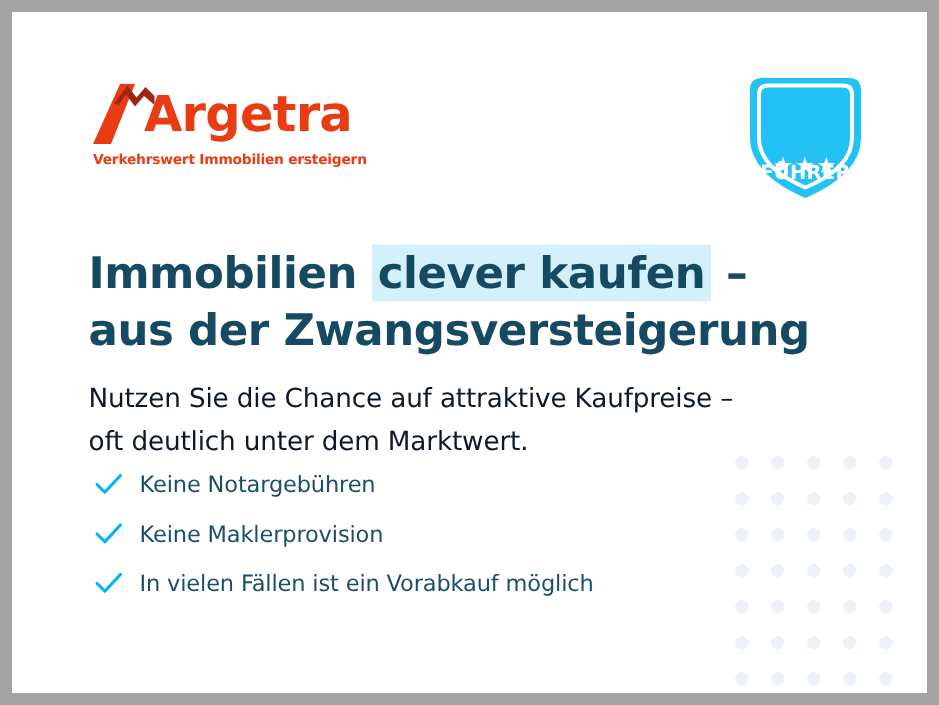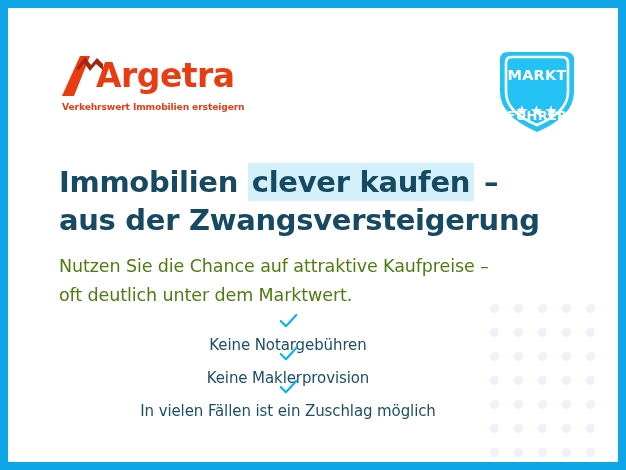--- a/index.html
+++ b/index.html
@@ -13,21 +13,21 @@
     overflow: hidden;
     font-family: "Liberation Sans", sans-serif;
     background: #ffffff;
   }
 
   #banner {
     position: relative;
     width: 626px;
     height: 470px;
     box-sizing: border-box;
-    border: 8px solid #0ea5e9;
+    border: 8px solid #a3a3a3;
     background: #ffffff;
     overflow: hidden;
   }
 
   
   #dot-grid {
     position: absolute;
     right: 16px;
     top: 296px;
     width: 112px;
@@ -142,37 +142,36 @@
 
   
   #subheadline {
     position: absolute;
     left: 51px;
     top: 226px;
     font-family: "DejaVu Sans", sans-serif;
     font-weight: 400;
     font-size: 17.5px;
     line-height: 29px;
-    color: #4d7c0f;
+    color: #0f172a;
     letter-spacing: -0.1px;
     white-space: nowrap;
   }
 
   
   #bullets {
     position: absolute;
     left: 55px;
     top: 298px;
     width: 450px;
   }
   .bullet {
     display: flex;
     align-items: center;
     height: 33px;
-    flex-direction: column;
   }
   .bullet .check {
     flex: 0 0 30px;
     height: 20px;
     display: flex;
     align-items: center;
   }
   .bullet .check svg { display: block; }
   .bullet .label {
     font-family: "DejaVu Sans", sans-serif;
@@ -237,21 +236,20 @@
       <span class="logo-word">Argetra</span>
     </div>
     <div class="logo-tagline">Verkehrswert Immobilien ersteigern</div>
   </div>
 
   <div id="badge">
     <svg viewBox="0 0 86 90" width="86" height="90" aria-hidden="true">
       <path d="M6,14 Q6,6 14,6 L72,6 Q80,6 80,14 L80,46 Q80,70 43,86 Q6,70 6,46 Z" fill="#24c1f5"></path>
       <path d="M12,17 Q12,11 18,11 L68,11 Q74,11 74,17 L74,46 Q74,66 43,79 Q12,66 12,46 Z" fill="none" stroke="#ffffff" stroke-width="2.6"></path>
     </svg>
-    <div class="badge-text badge-line1">MARKT</div>
     <div class="badge-text badge-line2">FÜHRER</div>
     <div class="badge-stars">★★★</div>
   </div>
 
   <h1 id="headline"><span><span>Immobilien </span><span class="hl">clever kaufen</span><span> –</span></span><br><span>aus der Zwangsversteigerung</span></h1>
 
   <p id="subheadline"><span>Nutzen Sie die Chance auf attraktive Kaufpreise –</span><br><span>oft deutlich unter dem Marktwert.</span></p>
 
   <ul id="bullets" style="list-style:none;margin:0;padding:0;">
     <li class="bullet">
@@ -269,17 +267,17 @@
           </svg>
       </span>
       <span class="label">Keine Maklerprovision</span>
     </li>
     <li class="bullet">
       <span class="check">
         <svg viewBox="0 0 22 18" width="19" height="16">
             <polyline points="2,9 8,15 20,2" fill="none" stroke="#00b5f0" stroke-width="2.4" stroke-linecap="round" stroke-linejoin="round"></polyline>
           </svg>
       </span>
-      <span class="label">In vielen Fällen ist ein Zuschlag möglich</span>
+      <span class="label">In vielen Fällen ist ein Vorabkauf möglich</span>
     </li>
   </ul>
 
 </div>
 
 </body></html>

